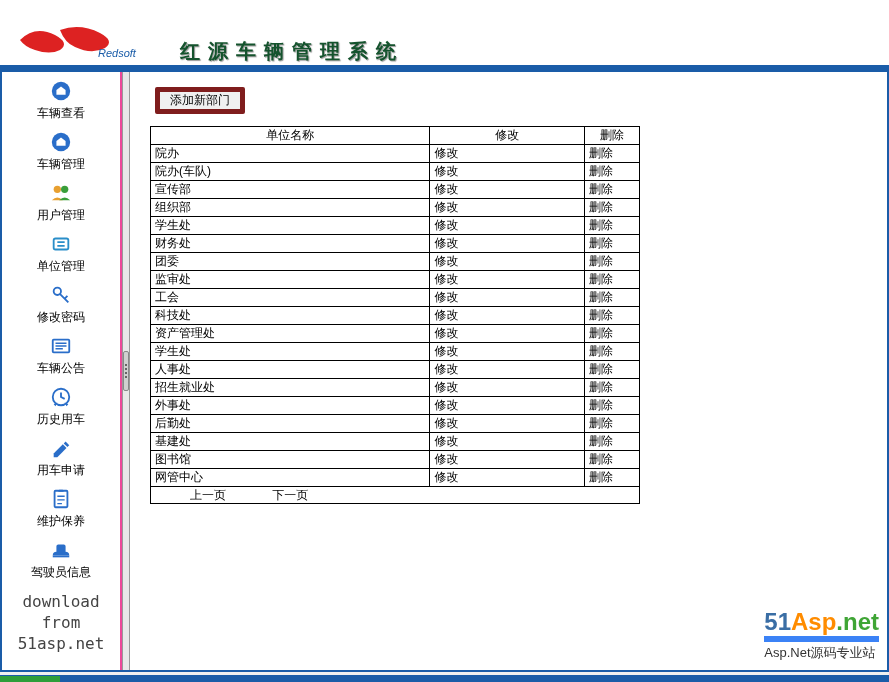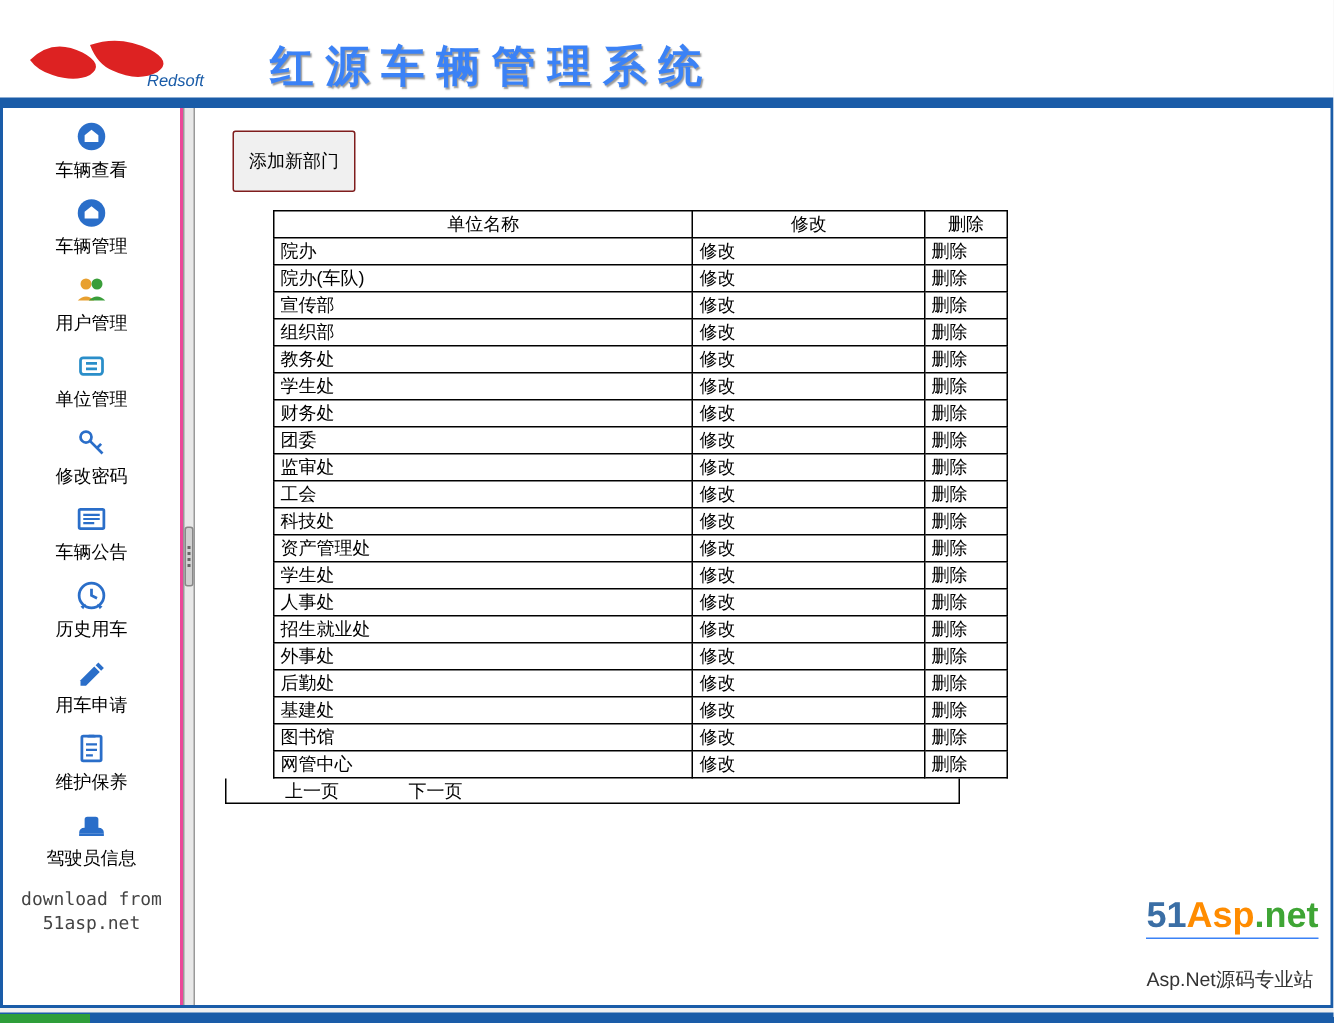--- a/index.html
+++ b/index.html
@@ -21,23 +21,23 @@
     }
     .logo {
       width: 140px;
       height: 50px;
       display: flex;
       align-items: center;
       position: relative;
     }
     .logo svg { width: 100%; height: 100%; }
     .app-title {
-      font-size: 29px;
+      font-size: 20px;
       font-weight: bold;
-      color: #3b82f6;
+      color: #14532d;
       letter-spacing: 8px;
       margin-left: 30px;
       font-family: "KaiTi", "楷体", "STKaiti", serif;
       text-shadow: 1px 1px 1px #999;
     }
     .main-container {
       display: flex;
       height: calc(100% - 75px - 5px);
       background: #1a5ca8;
       padding: 2px;
@@ -67,21 +67,21 @@
       align-items: center;
       justify-content: center;
       margin-bottom: 2px;
     }
     .sidebar-label {
       font-size: 12px;
       color: #000;
       text-align: center;
     }
     .sidebar-footer {
-      font-size: 12px;
+      font-size: 16px;
       color: #444;
       font-family: monospace;
       text-align: center;
       margin-top: 5px;
       line-height: 1.3;
     }
     .splitter {
       width: 8px;
       background: #e8e8e8;
       border-left: 1px solid #999;
@@ -108,34 +108,33 @@
       height: 2px;
       background: #666;
     }
     .content {
       flex: 1;
       background: #fff;
       padding: 15px 20px;
       overflow: auto;
     }
     .add-btn {
-      padding: 11px 10px;
+      padding: 0 10px;
       font-size: 12px;
       background: #f0f0f0;
-      border: 1px solid #7f1d1d;
+      border: 5px solid #7f1d1d;
       border-radius: 2px;
       cursor: pointer;
       margin-bottom: 12px;
       margin-left: 5px;
     }
     table {
       border-collapse: collapse;
       width: 490px;
       font-size: 12px;
-      margin-left: 32px;
     }
     th, td {
       border: 1px solid #000;
       padding: 1px 4px;
       text-align: left;
       height: 17px;
       line-height: 15px;
     }
     th {
       text-align: center;
@@ -158,22 +157,22 @@
       font-size: 24px;
       font-weight: bold;
       font-family: Arial, sans-serif;
     }
     .footer-logo-title .n51 { color: #3a6ea5; }
     .footer-logo-title .asp { color: #ff8c00; }
     .footer-logo-title .dotnet { color: #3fa535; }
     .footer-logo-sub {
       font-size: 13px;
       color: #333;
-      border-top: 1px solid #3b82f6;
-      padding-top: 18px;
+      border-top: 6px solid #3b82f6;
+      padding-top: 2px;
     }
     .bottom-bar {
       position: absolute;
       bottom: 0;
       left: 0;
       width: 100%;
       height: 7px;
       background: #1a5ca8;
     }
     .status-corner {
@@ -338,25 +337,20 @@
             <td class="col-name">宣传部</td>
             <td class="col-edit"><span class="action-link">修改</span></td>
             <td class="col-del"><span class="action-link">删除</span></td>
           </tr>
           <tr>
             <td class="col-name">组织部</td>
             <td class="col-edit"><span class="action-link">修改</span></td>
             <td class="col-del"><span class="action-link">删除</span></td>
           </tr>
           <tr>
-            <td class="col-name">教务处</td>
-            <td class="col-edit"><span class="action-link">修改</span></td>
-            <td class="col-del"><span class="action-link">删除</span></td>
-          </tr>
-          <tr>
             <td class="col-name">学生处</td>
             <td class="col-edit"><span class="action-link">修改</span></td>
             <td class="col-del"><span class="action-link">删除</span></td>
           </tr>
           <tr>
             <td class="col-name">财务处</td>
             <td class="col-edit"><span class="action-link">修改</span></td>
             <td class="col-del"><span class="action-link">删除</span></td>
           </tr>
           <tr>

